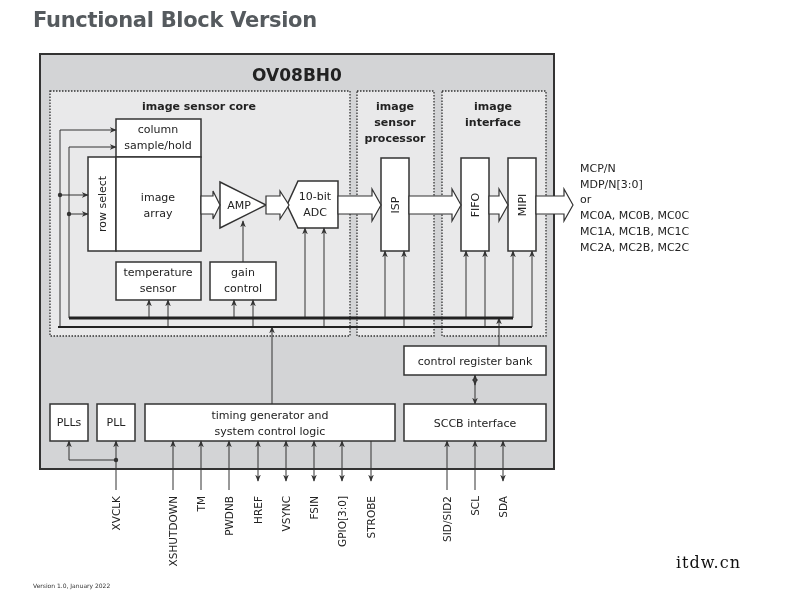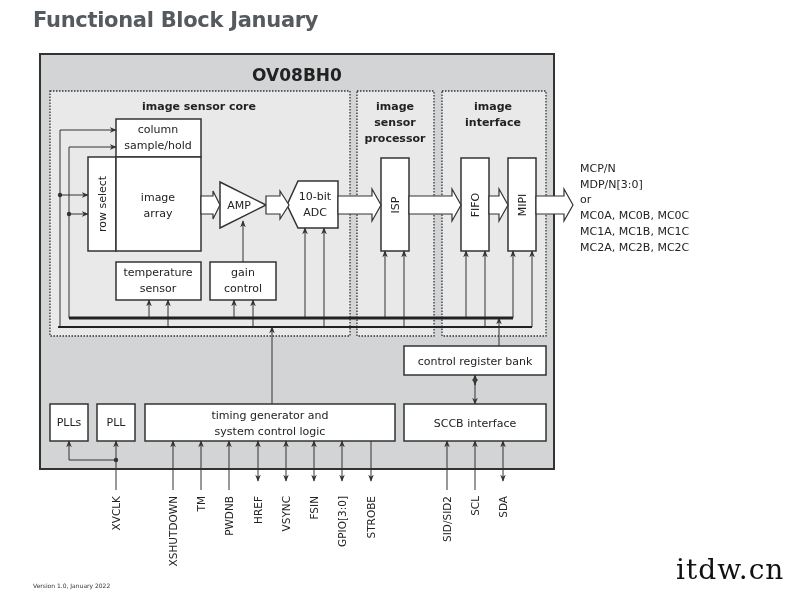--- a/index.html
+++ b/index.html
@@ -5,26 +5,26 @@
   html, body { margin: 0; padding: 0; background: #ffffff; }
   body { width: 801px; height: 593px; position: relative; overflow: hidden; font-family: "DejaVu Sans", sans-serif; }
   .title { position: absolute; left: 33px; top: 8px; font-size: 21px; font-weight: bold; color: #555a5e; letter-spacing: -0.3px; font-family: "DejaVu Sans", sans-serif; }
   svg { position: absolute; left: 0; top: 0; }
   .lbl { font-family: "DejaVu Sans", sans-serif; font-size: 11px; fill: #222; }
   .hdr { font-family: "DejaVu Sans", sans-serif; font-size: 11px; font-weight: bold; fill: #222; }
   .chip { font-family: "DejaVu Sans", sans-serif; font-size: 17px; font-weight: bold; fill: #222; }
   .out { font-family: "DejaVu Sans", sans-serif; font-size: 11px; fill: #222; }
   .pin { font-family: "DejaVu Sans", sans-serif; font-size: 10.5px; fill: #222; }
   .ver { position: absolute; left: 33px; top: 582px; font-size: 6px; color: #333; }
-  .wm { position: absolute; left: 676px; top: 553px; font-size: 28px; color: #111; font-family: "DejaVu Serif", serif; letter-spacing: 1px; }
+  .wm { position: absolute; left: 676px; top: 553px; font-size: 16px; color: #111; font-family: "DejaVu Serif", serif; letter-spacing: 1px; }
 </style>
 </head>
 <body>
 
-<div class="title">Functional Block January</div>
+<div class="title">Functional Block Version</div>
 
 <svg width="801" height="593" viewBox="0 0 801 593">
   <defs>
     <marker id="ah" viewBox="0 0 10 10" refX="9" refY="5" markerWidth="7" markerHeight="7" orient="auto-start-reverse">
       <path d="M0,1 L10,5 L0,9 L3,5 Z" fill="#333"></path>
     </marker>
   </defs>
 
   <rect x="40" y="54" width="514" height="415" fill="#d3d4d6" stroke="#333" stroke-width="2"></rect>
   <text class="chip" x="297" y="81" text-anchor="middle">OV08BH0</text>

